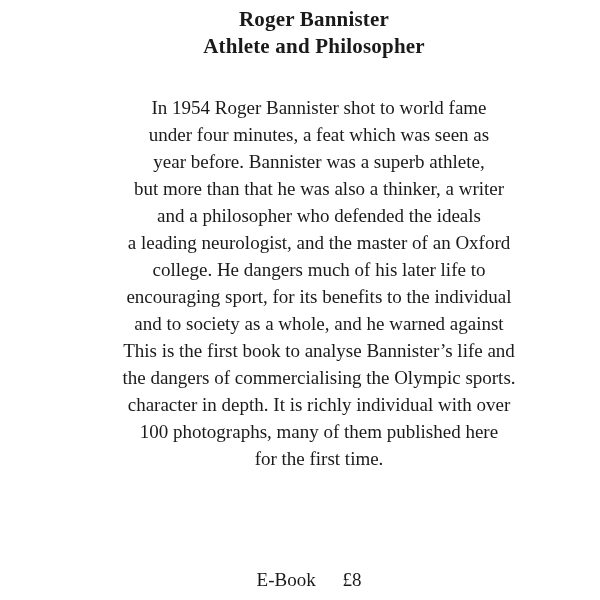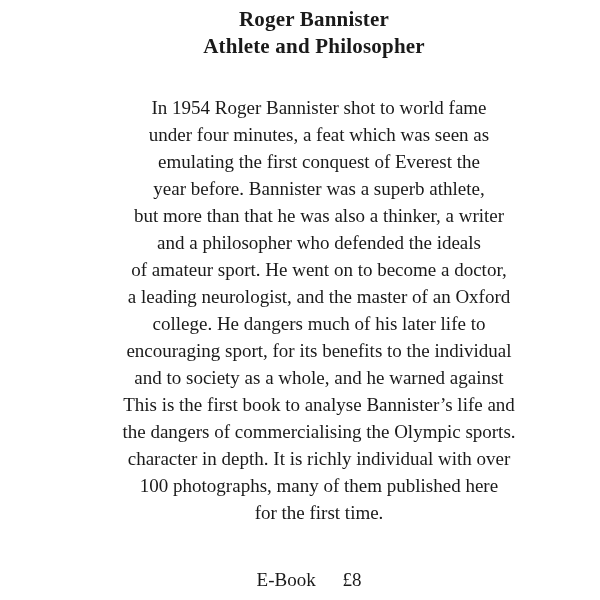--- a/index.html
+++ b/index.html
@@ -70,25 +70,23 @@
 
 <div class="page">
   <div class="title-block">
     <span class="title-line">Roger Bannister</span>
     <span class="title-line">Athlete and Philosopher</span>
   </div>
 
   <div class="blurb">
     <span class="blurb-line">In 1954 Roger Bannister shot to world fame</span>
     <span class="blurb-line">under four minutes, a feat which was seen as</span>
-    <span class="blurb-line">emulating the first conquest of Everest the</span>
     <span class="blurb-line">year before. Bannister was a superb athlete,</span>
     <span class="blurb-line">but more than that he was also a thinker, a writer</span>
     <span class="blurb-line">and a philosopher who defended the ideals</span>
-    <span class="blurb-line">of amateur sport. He went on to become a doctor,</span>
     <span class="blurb-line">a leading neurologist, and the master of an Oxford</span>
     <span class="blurb-line">college. He dangers much of his later life to</span>
     <span class="blurb-line">encouraging sport, for its benefits to the individual</span>
     <span class="blurb-line">and to society as a whole, and he warned against</span>
     <span class="blurb-line">This is the first book to analyse Bannister’s life and</span>
     <span class="blurb-line">the dangers of commercialising the Olympic sports.</span>
     <span class="blurb-line">character in depth. It is richly individual with over</span>
     <span class="blurb-line">100 photographs, many of them published here</span>
     <span class="blurb-line">for the first time.</span>
   </div>

